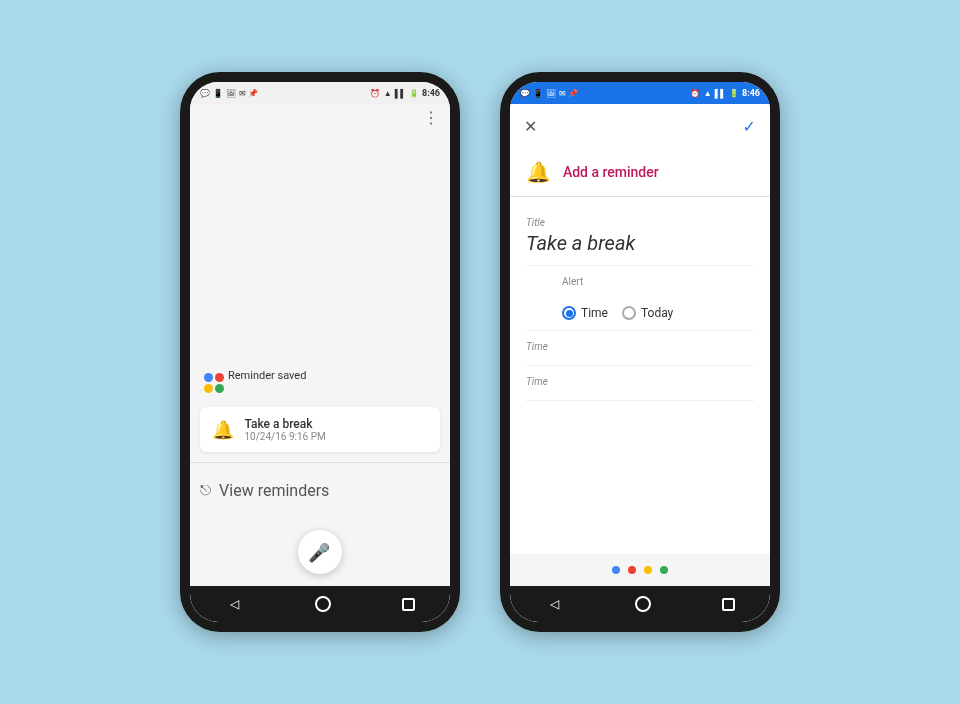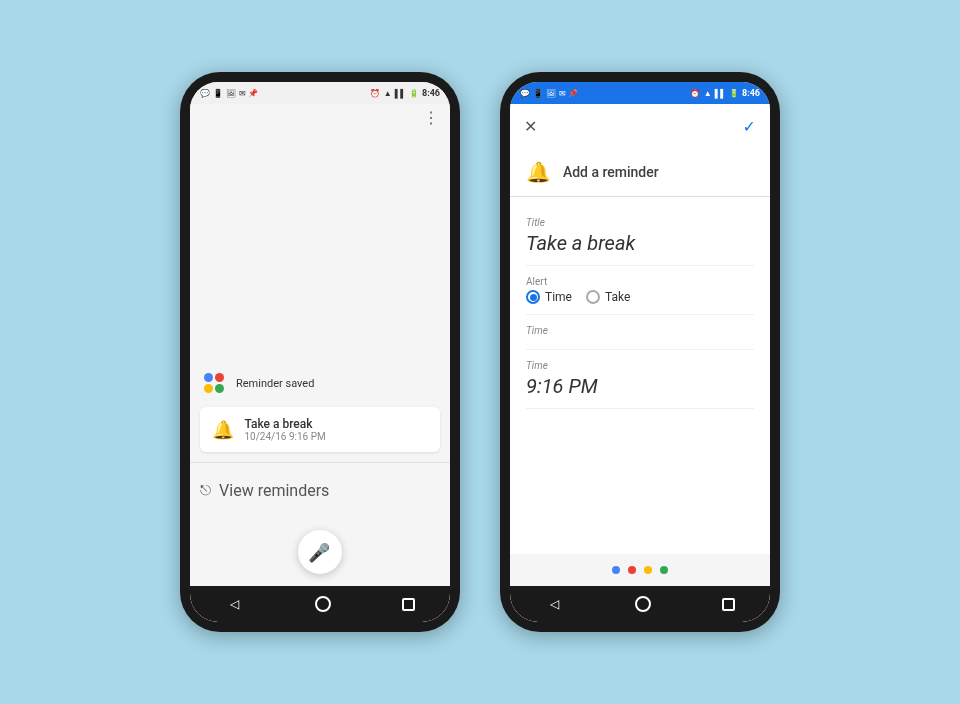--- a/index.html
+++ b/index.html
@@ -98,22 +98,20 @@
       border-radius: 18px;
       padding: 8px 14px;
       font-size: 11px;
       color: #333;
       align-self: flex-end;
       max-width: 85%;
     }
 
     .assistant-response {
       display: flex;
-      align-items: center;
-      gap: 8px;
     }
 
     .google-logo {
       width: 28px;
       height: 28px;
       border-radius: 50%;
       flex-shrink: 0;
       position: relative;
       display: flex;
       align-items: center;
@@ -295,21 +293,21 @@
       border-bottom: 1px solid #e0e0e0;
     }
 
     .reminder-app-icon {
       font-size: 20px;
       color: #1a73e8;
     }
 
     .reminder-app-title {
       font-size: 14px;
-      color: #404040;
+      color: #be185d;
       font-weight: 500;
     }
 
     .form-content {
       background: white;
       flex: 1;
       padding: 10px 16px;
       display: flex;
       flex-direction: column;
       gap: 0;
@@ -500,44 +498,43 @@
     </div>
 
     <div class="form-content">
 
       <div class="form-group">
         <div class="form-label">Title</div>
         <div class="form-value-large">Take a break</div>
       </div>
 
       <div class="alert-row">
-        <div style="display:flex;flex-direction:column;gap:0;">
+        <div style="display:flex;flex-direction:column;gap:16px;margin-left:36px;">
           <div class="form-label">Alert</div>
           <div style="display:flex;gap:14px;align-items:center;">
             <div class="radio-option">
               <div class="radio-outer">
                 <div class="radio-inner"></div>
               </div>
               <span class="radio-label">Time</span>
             </div>
             <div class="radio-option">
               <div class="radio-outer-empty"></div>
-              <span class="radio-label">Take</span>
+              <span class="radio-label">Today</span>
             </div>
           </div>
         </div>
       </div>
 
       <div class="form-group">
         <div class="form-label">Time</div>
       </div>
 
       <div class="form-group">
         <div class="form-label">Time</div>
-        <div class="form-value-large">9:16 PM</div>
       </div>
 
 
     </div>
 
     <div class="dots-indicator">
       <div class="dot-ind dot-blue"></div>
       <div class="dot-ind dot-red"></div>
       <div class="dot-ind dot-yellow"></div>
       <div class="dot-ind dot-green"></div>

